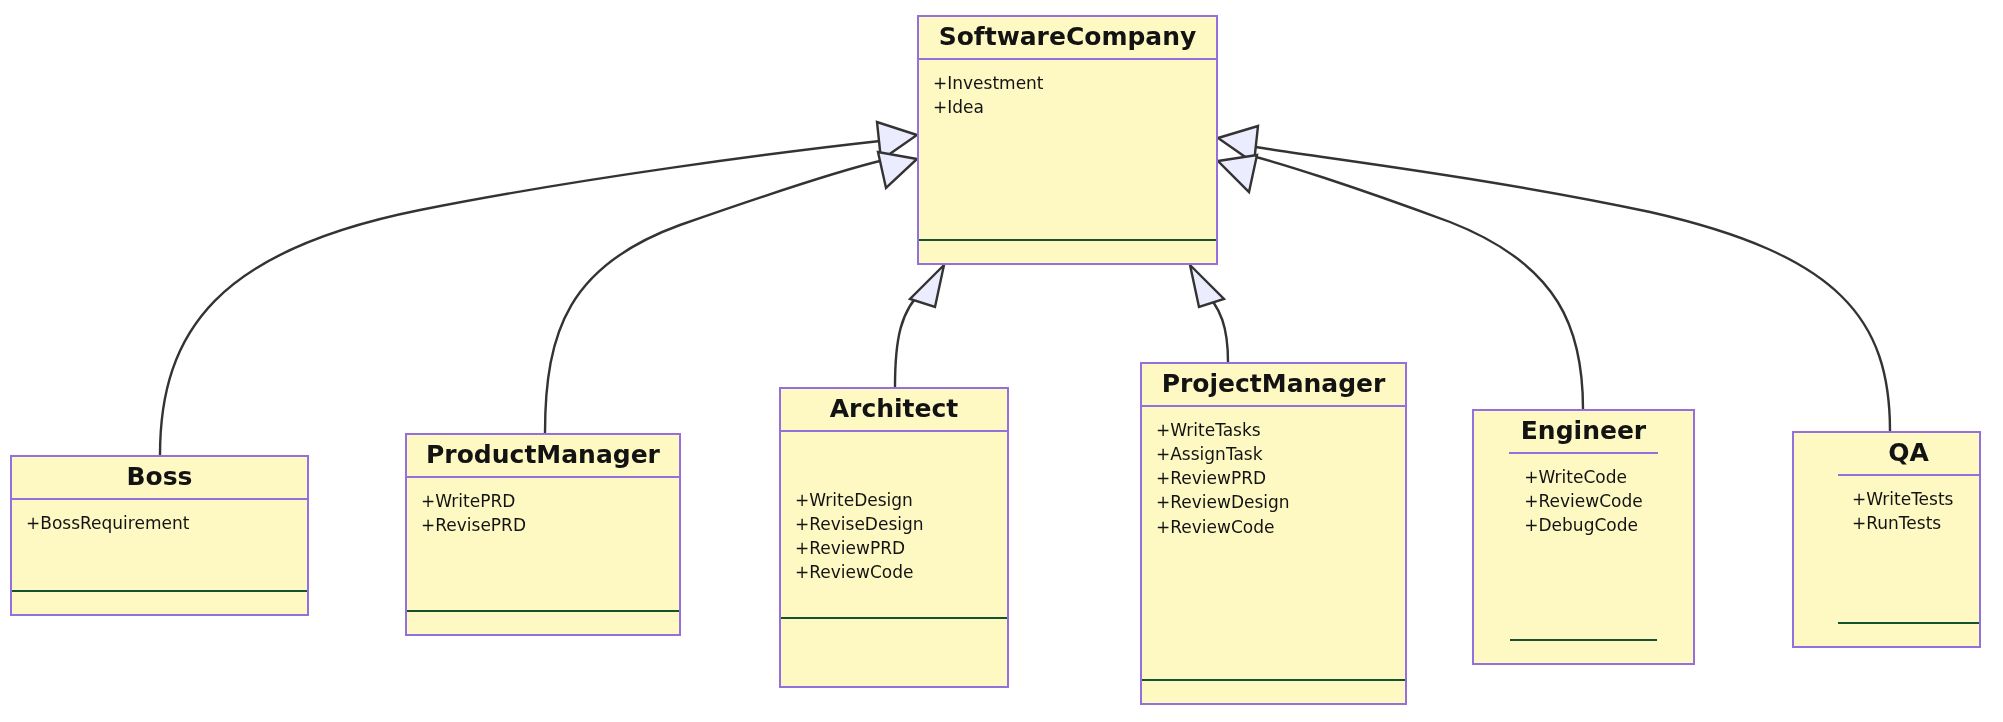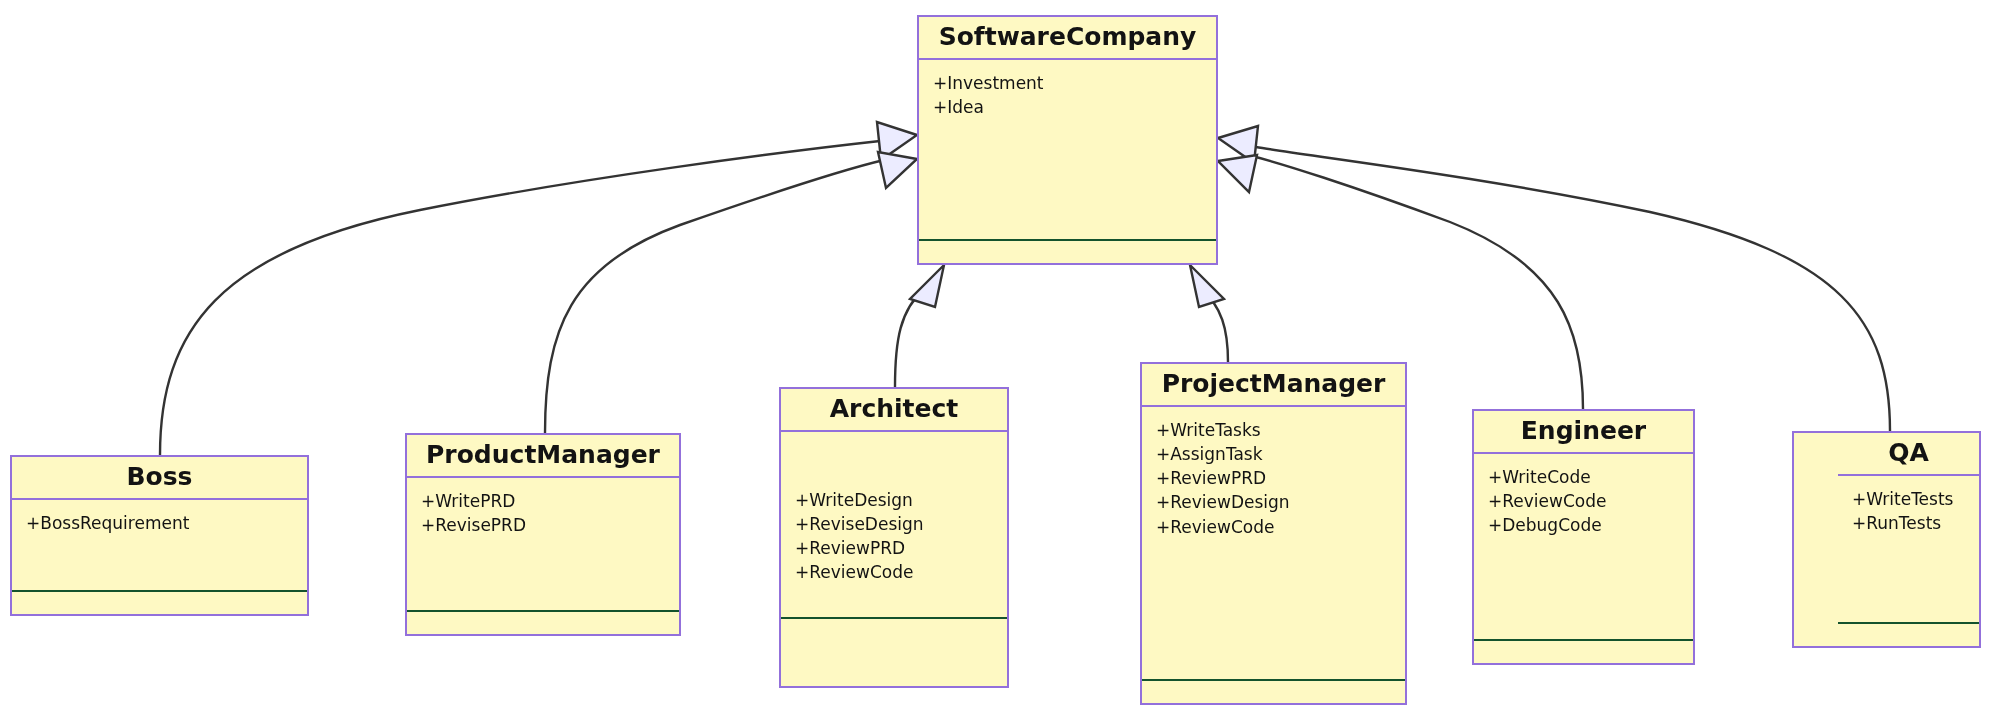--- a/index.html
+++ b/index.html
@@ -59,21 +59,21 @@
     box-sizing: border-box;
     min-height: 22px;
     height: 22px;
   }
   
   #class-softwarecompany { left: 917px;  top: 15px;  width: 301px;  height: 250px; }
   #class-boss            { left: 10px;   top: 455px; width: 299px;  height: 161px; }
   #class-productmanager  { left: 405px;  top: 433px; width: 276px;  height: 203px; }
   #class-architect       { left: 779px;  top: 387px; width: 230px;  height: 301px; gap: 45px; }
   #class-projectmanager  { left: 1108px; top: 362px; width: 267px;  height: 343px; margin-left: 32px; }
-  #class-engineer        { left: 1472px; top: 409px; width: 223px;  height: 256px; }
+  #class-engineer        { left: 1472px; top: 409px; width: 223px;  height: 256px; align-items: center; }
   #class-qa              { left: 1792px; top: 431px; width: 189px;  height: 217px; padding-left: 44px; }
 </style>
 </head>
 <body>
 
 <div id="diagram-root">
 
   <svg id="edge-layer" viewBox="0 0 2003 722" width="2003" height="722" xmlns="http://www.w3.org/2000/svg">
     <g fill="none" stroke="#333333" stroke-width="2.4">
 

